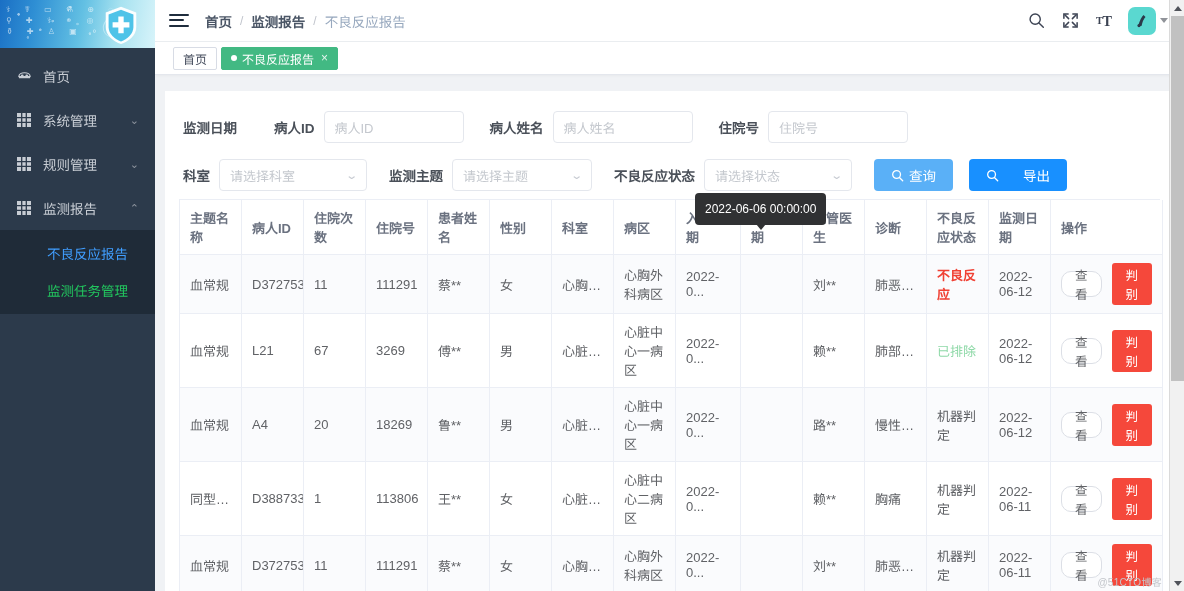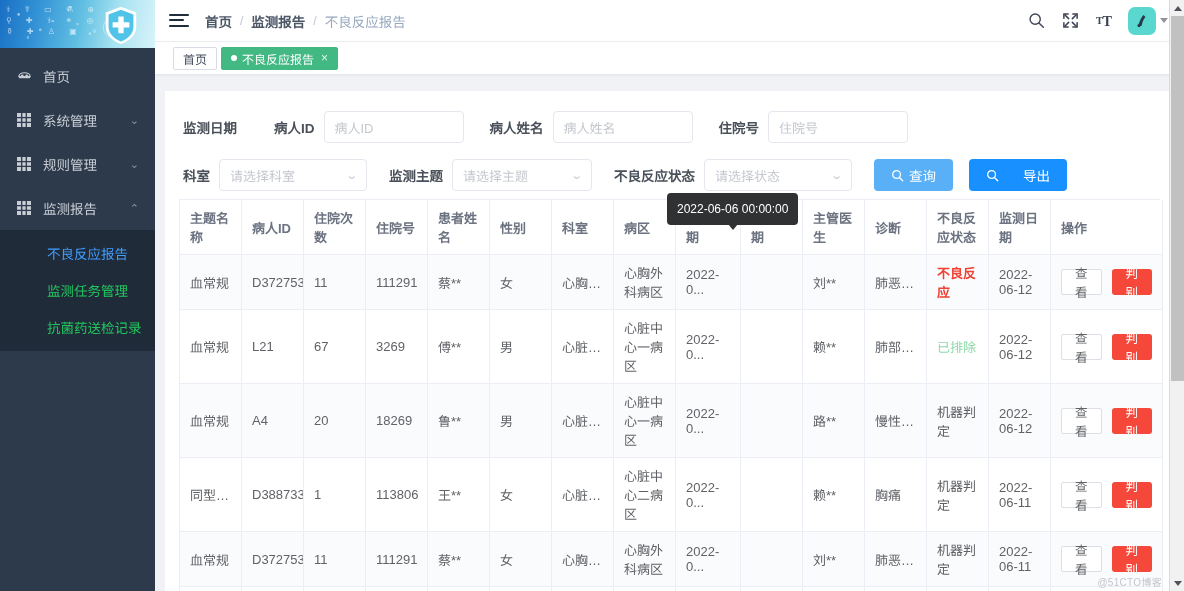--- a/index.html
+++ b/index.html
@@ -152,25 +152,25 @@
   th { height: 52px; color: #6b7280; font-weight: bold; background: #fff; }
   td { height: 52px; }
   tbody tr:nth-child(odd) td { background: #fafbfd; }
   tbody tr:nth-child(even) td { background: #fff; }
   .ellip { display: block; white-space: nowrap; overflow: hidden; text-overflow: ellipsis; }
   .st-adr { color: #f04134; font-weight: bold; }
   .st-excluded { color: #8fd9a8; }
   .st-machine { color: #606266; }
   .ops { display: flex; align-items: center; gap: 10px; }
   .btn-view {
-    height: 26px; padding: 0 11px; border: 1px solid #dcdfe6; border-radius: 2px;
+    height: 26px; padding: 0 11px; border: 1px solid #dcdfe6; border-radius: 10px;
     background: #fff; color: #606266; font-size: 12.5px; display: flex; align-items: center; cursor: pointer;
   }
   .btn-judge {
-    height: 26px; padding: 0 12px; border: none; border-radius: 3px;
+    height: 42px; padding: 0 12px; border: none; border-radius: 3px;
     background: #f5483b; color: #fff; font-size: 12.5px; display: flex; align-items: center; cursor: pointer;
   }
 
   
   .tooltip {
     position: absolute; z-index: 50;
     background: #303133; color: #fff; font-size: 12px;
     padding: 9px 10px; border-radius: 4px; white-space: nowrap;
   }
   .tooltip:after {
@@ -258,23 +258,20 @@
         <span class="mi-label">监测报告</span>
         <span class="mi-arrow">⌃</span>
       </div>
 
       <div class="submenu">
         <div class="submenu-item active">
           <span>不良反应报告</span>
         </div>
         <div class="submenu-item">
           <span>监测任务管理</span>
-        </div>
-        <div class="submenu-item">
-          <span>抗菌药送检记录</span>
         </div>
       </div>
     </nav>
   </aside>
 
   <section class="main">
 
     <header class="navbar">
       <div class="hamburger">
           <i></i>
@@ -591,21 +588,21 @@
                   <td><span></span></td>
                   <td></td>
                   <td></td>
                   <td><span class="st-machine">机器判定</span></td>
                   <td>2022-06-11</td>
                   <td></td>
                 </tr>
               </tbody>
           </table>
 
-          <div class="tooltip" style="left:488px; top:-7px;">
+          <div class="tooltip" style="left:516px; top:-7px;">
             <span>2022-06-06 00:00:00</span>
           </div>
         </div>
 
       </div>
     </div>
 
     <div class="watermark">@51CTO博客</div>
   </section>
 

